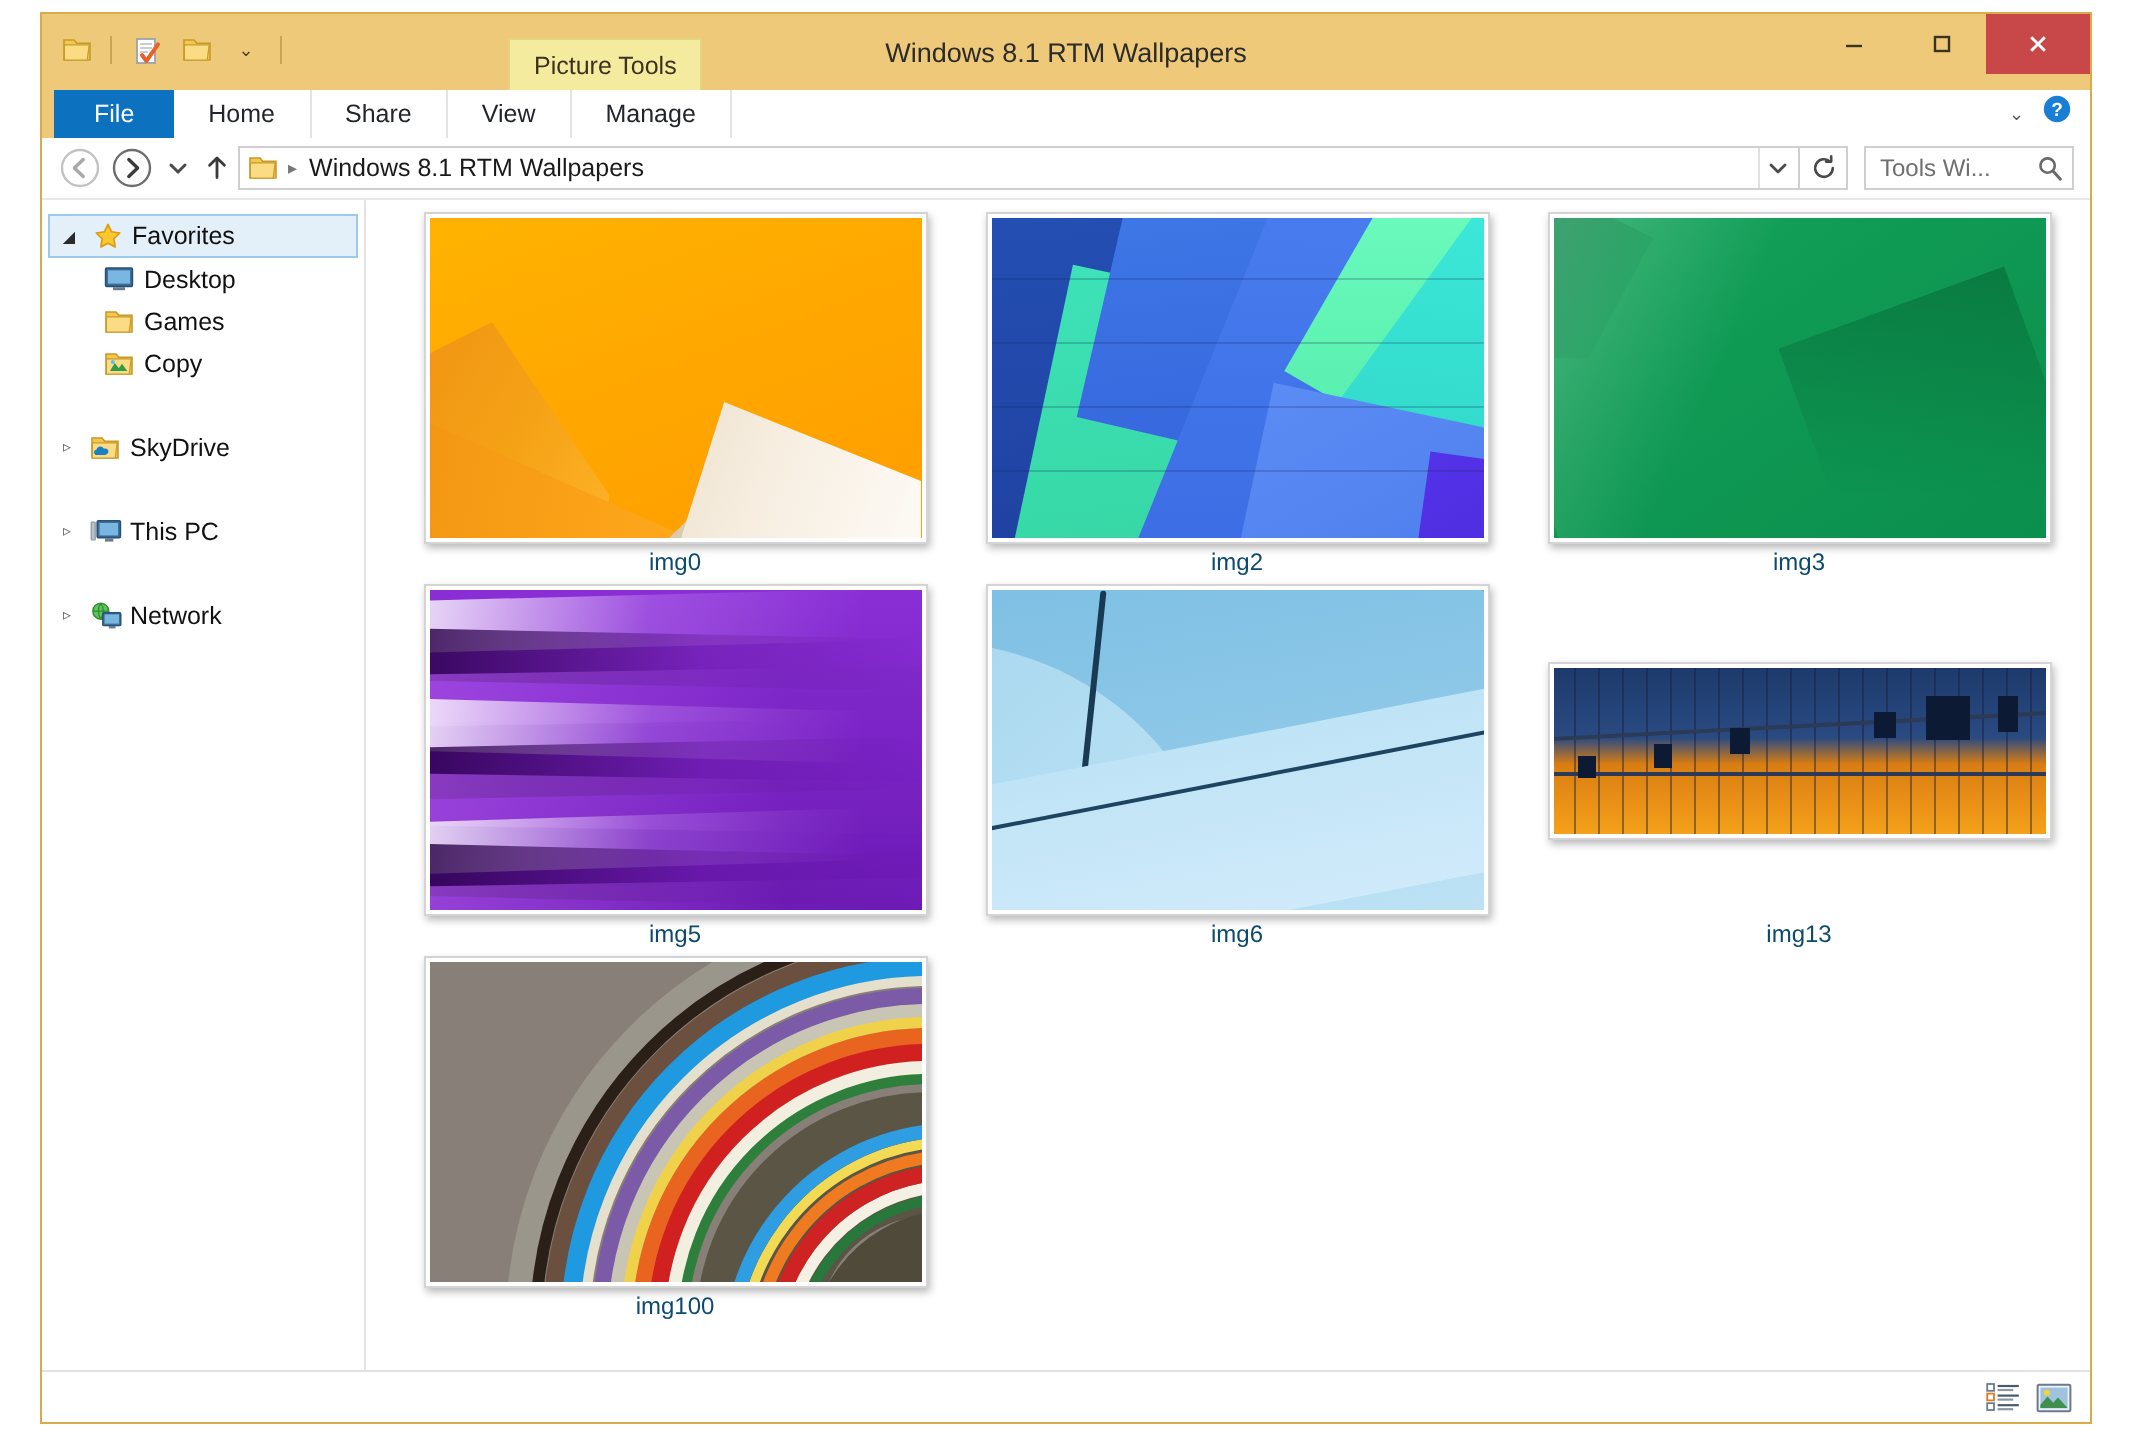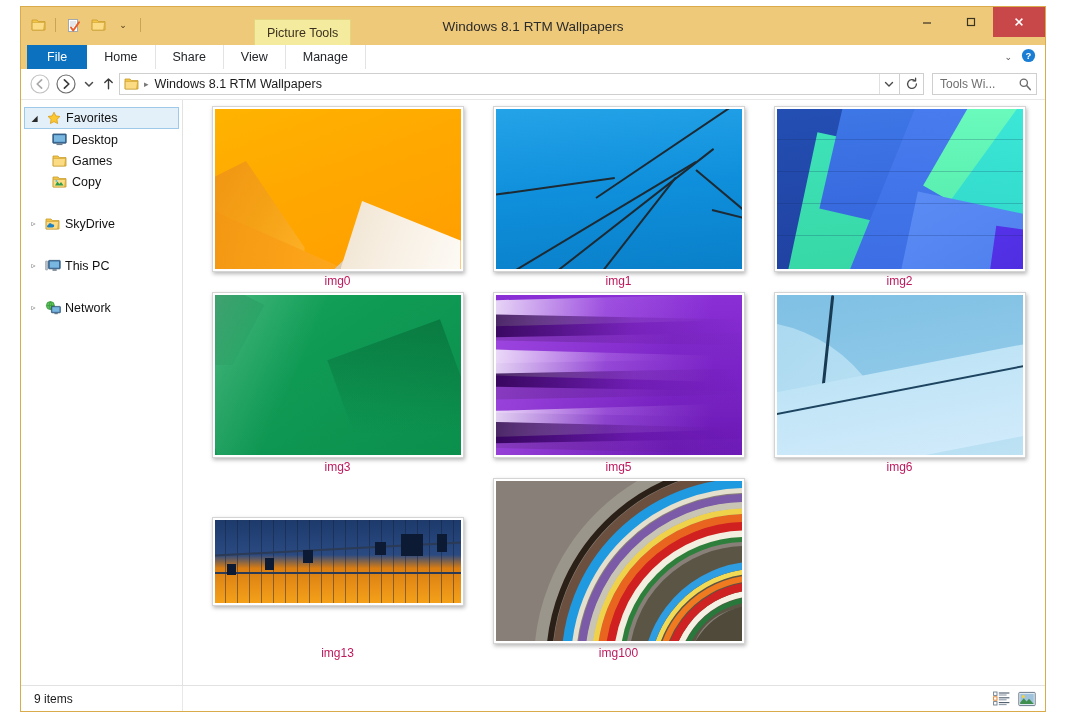--- a/index.html
+++ b/index.html
@@ -259,21 +259,21 @@
   }
   .thumb {
     background: #fff;
     padding: 2px;
     border: 1px solid #d4d4d4;
     box-shadow: 1px 2px 4px rgba(0,0,0,0.28);
   }
   .pic { display: block; }
   .cell-label {
     font-size: 12px;
-    color: #be185d;
+    color: #0c4a6e;
     margin-top: 4px;
     text-align: center;
     line-height: 14px;
   }
 
   
   .statusbar {
     flex: 0 0 26px;
     background: #ffffff;
     border-top: 1px solid #e2e2e2;
@@ -694,36 +694,20 @@
                 <div class="tri-a"></div>
                   <div class="tri-b"></div>
                 <div class="tri-tan"></div>
                   <div class="tri-white"></div>
               </div>
             </div>
           </div>
           <div class="cell-label">img0</div>
         </div>
 
-        <div class="cell">
-          <div class="thumb-wrap">
-            <div class="thumb">
-              <div class="pic art art-img1" style="width:246px;height:160px;">
-                <i class="l1"></i>
-                  <i class="l2"></i>
-                  <i class="l3"></i>
-                <i class="l4"></i>
-                  <i class="l5"></i>
-                  <i class="l6"></i>
-                  <i class="l7"></i>
-              </div>
-            </div>
-          </div>
-          <div class="cell-label">img1</div>
-        </div>
 
         <div class="cell">
           <div class="thumb-wrap">
             <div class="thumb">
               <div class="pic art art-img2" style="width:246px;height:160px;">
                 <div class="p p1"></div>
                   <div class="p p2"></div>
                   <div class="p p3"></div>
                 <div class="p p4"></div>
                   <div class="p p5"></div>
@@ -864,21 +848,20 @@
             </div>
           </div>
           <div class="cell-label">img100</div>
         </div>
 
       </div>
     </div>
   </div>
 
   <div class="statusbar">
-    <div class="status-left">9 items</div>
     <div class="status-spacer"></div>
     <div class="view-btns">
       <div class="view-btn">
         <svg width="17" height="15" viewBox="0 0 17 15">
           <rect x="0.6" y="1" width="3.4" height="3.4" fill="#ffffff" stroke="#6b7b8c" stroke-width="0.9"></rect>
           <rect x="0.6" y="5.8" width="3.4" height="3.4" fill="#ffffff" stroke="#e07b20" stroke-width="0.9"></rect>
           <rect x="0.6" y="10.6" width="3.4" height="3.4" fill="#ffffff" stroke="#6b7b8c" stroke-width="0.9"></rect>
           <line x1="5.8" y1="2.0" x2="16.4" y2="2.0" stroke="#4a5a6a" stroke-width="1.1"></line>
           <line x1="5.8" y1="4.0" x2="13.6" y2="4.0" stroke="#8b98a6" stroke-width="1.1"></line>
           <line x1="5.8" y1="6.8" x2="16.4" y2="6.8" stroke="#4a5a6a" stroke-width="1.1"></line>

